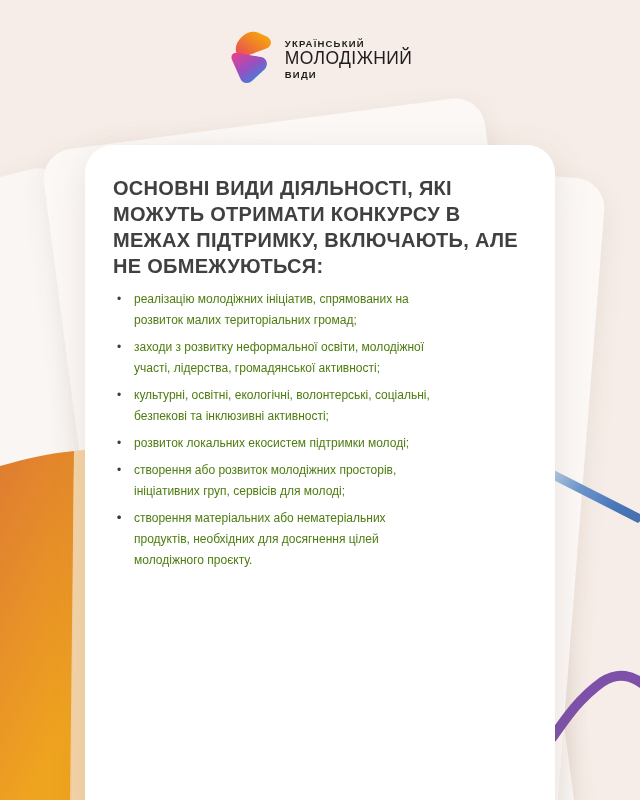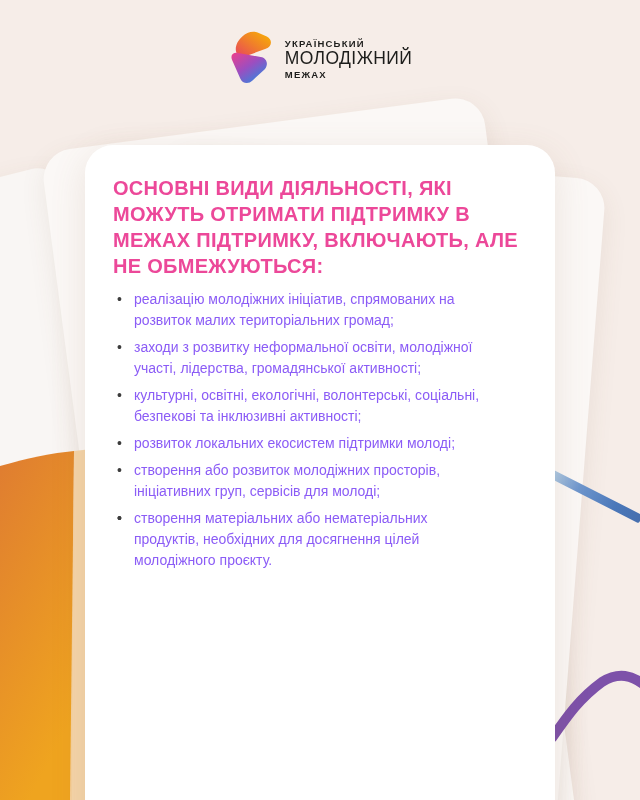--- a/index.html
+++ b/index.html
@@ -22,23 +22,23 @@
   
   .orange-shape{position:absolute;left:0;top:440px;width:100px;height:360px;z-index:2;}
   .blue-line{position:absolute;left:541px;top:464px;width:112px;height:9px;border-radius:2px;
     background:linear-gradient(90deg,#cfdeed 0%,#a9c6e2 14%,#6e96cd 38%,#4a77b9 75%,#466fae 100%);
     transform:rotate(27deg);transform-origin:left center;z-index:2;}
   .purple-curve{position:absolute;left:530px;top:630px;width:110px;height:140px;z-index:2;}
 
   
   .card-main{position:absolute;left:85px;top:145px;width:470px;height:720px;background:#ffffff;border-radius:28px;
     box-shadow:0 10px 36px rgba(140,100,70,.14);z-index:3;box-sizing:border-box;padding:30px 24px 0 28px;}
-  .headline{margin:0 0 10px 0;color:#ec4899;font-size:20px;line-height:26px;font-weight:bold;letter-spacing:.3px;}
+  .headline{margin:0 0 10px 0;color:#404040;font-size:20px;line-height:26px;font-weight:bold;letter-spacing:.3px;}
   .headline .hl{display:block;white-space:nowrap;}
-  .bullet-list{list-style:none;margin:0;padding:0;color:#8b5cf6;font-size:14px;line-height:21px;}
+  .bullet-list{list-style:none;margin:0;padding:0;color:#4d7c0f;font-size:12px;line-height:21px;}
   .bullet-list li{position:relative;padding-left:21px;margin-bottom:6px;}
   .bullet-list li::before{content:"•";position:absolute;left:4px;top:0;color:#3c3c3c;}
   .bullet-list .bl{display:block;}
 </style>
 </head>
 <body>
 
 <div class="stage">
 
   <header class="logo">
@@ -54,21 +54,21 @@
           <stop offset="0.5" stop-color="#9c4ec0"></stop>
           <stop offset="1" stop-color="#2f87e0"></stop>
         </linearGradient>
       </defs>
       <path d="M9 25 C6 21 8 13 14 8 C18 4 24 2 29 4 L38 8 C44 11 43 18 37 20 L15 28 C12 29 10 27 9 25 Z" fill="url(#gTop)"></path>
       <path d="M4 31 C2 26 5 23 10 24 L32 28 C38 29 40 35 36 40 L24 51 C20 55 14 54 12 49 L4 31 Z" fill="url(#gBot)"></path>
     </svg>
     <div class="logo-text">
       <div class="logo-small">УКРАЇНСЬКИЙ</div>
       <div class="logo-big">МОЛОДІЖНИЙ</div>
-      <div class="logo-small">МЕЖАХ</div>
+      <div class="logo-small">ВИДИ</div>
     </div>
   </header>
 
   <div class="card-back far"></div>
   <div class="card-back left"></div>
   <div class="card-back right"></div>
 
   <svg class="orange-shape" viewBox="0 0 100 360" preserveAspectRatio="none" xmlns="http://www.w3.org/2000/svg">
     <defs>
       <linearGradient id="gOr" x1="0" y1="0" x2="0.4" y2="1">
@@ -82,21 +82,21 @@
 
   <div class="blue-line"></div>
 
   <svg class="purple-curve" viewBox="0 0 110 140" xmlns="http://www.w3.org/2000/svg">
     <path d="M22 108 C38 85 50 68 72 52 C88 42 102 44 118 58" fill="none" stroke="#7d51a9" stroke-width="10" stroke-linecap="round"></path>
   </svg>
 
   <main class="card-main">
     <h1 class="headline">
       <span class="hl">ОСНОВНІ ВИДИ ДІЯЛЬНОСТІ, ЯКІ</span>
-      <span class="hl">МОЖУТЬ ОТРИМАТИ ПІДТРИМКУ В</span>
+      <span class="hl">МОЖУТЬ ОТРИМАТИ КОНКУРСУ В</span>
       <span class="hl">МЕЖАХ ПІДТРИМКУ, ВКЛЮЧАЮТЬ, АЛЕ</span>
       <span class="hl">НЕ ОБМЕЖУЮТЬСЯ:</span>
     </h1>
     <ul class="bullet-list">
       <li>
         <span class="bl">реалізацію молодіжних ініціатив, спрямованих на</span>
         <span class="bl">розвиток малих територіальних громад;</span>
       </li>
       <li>
         <span class="bl">заходи з розвитку неформальної освіти, молодіжної</span>

